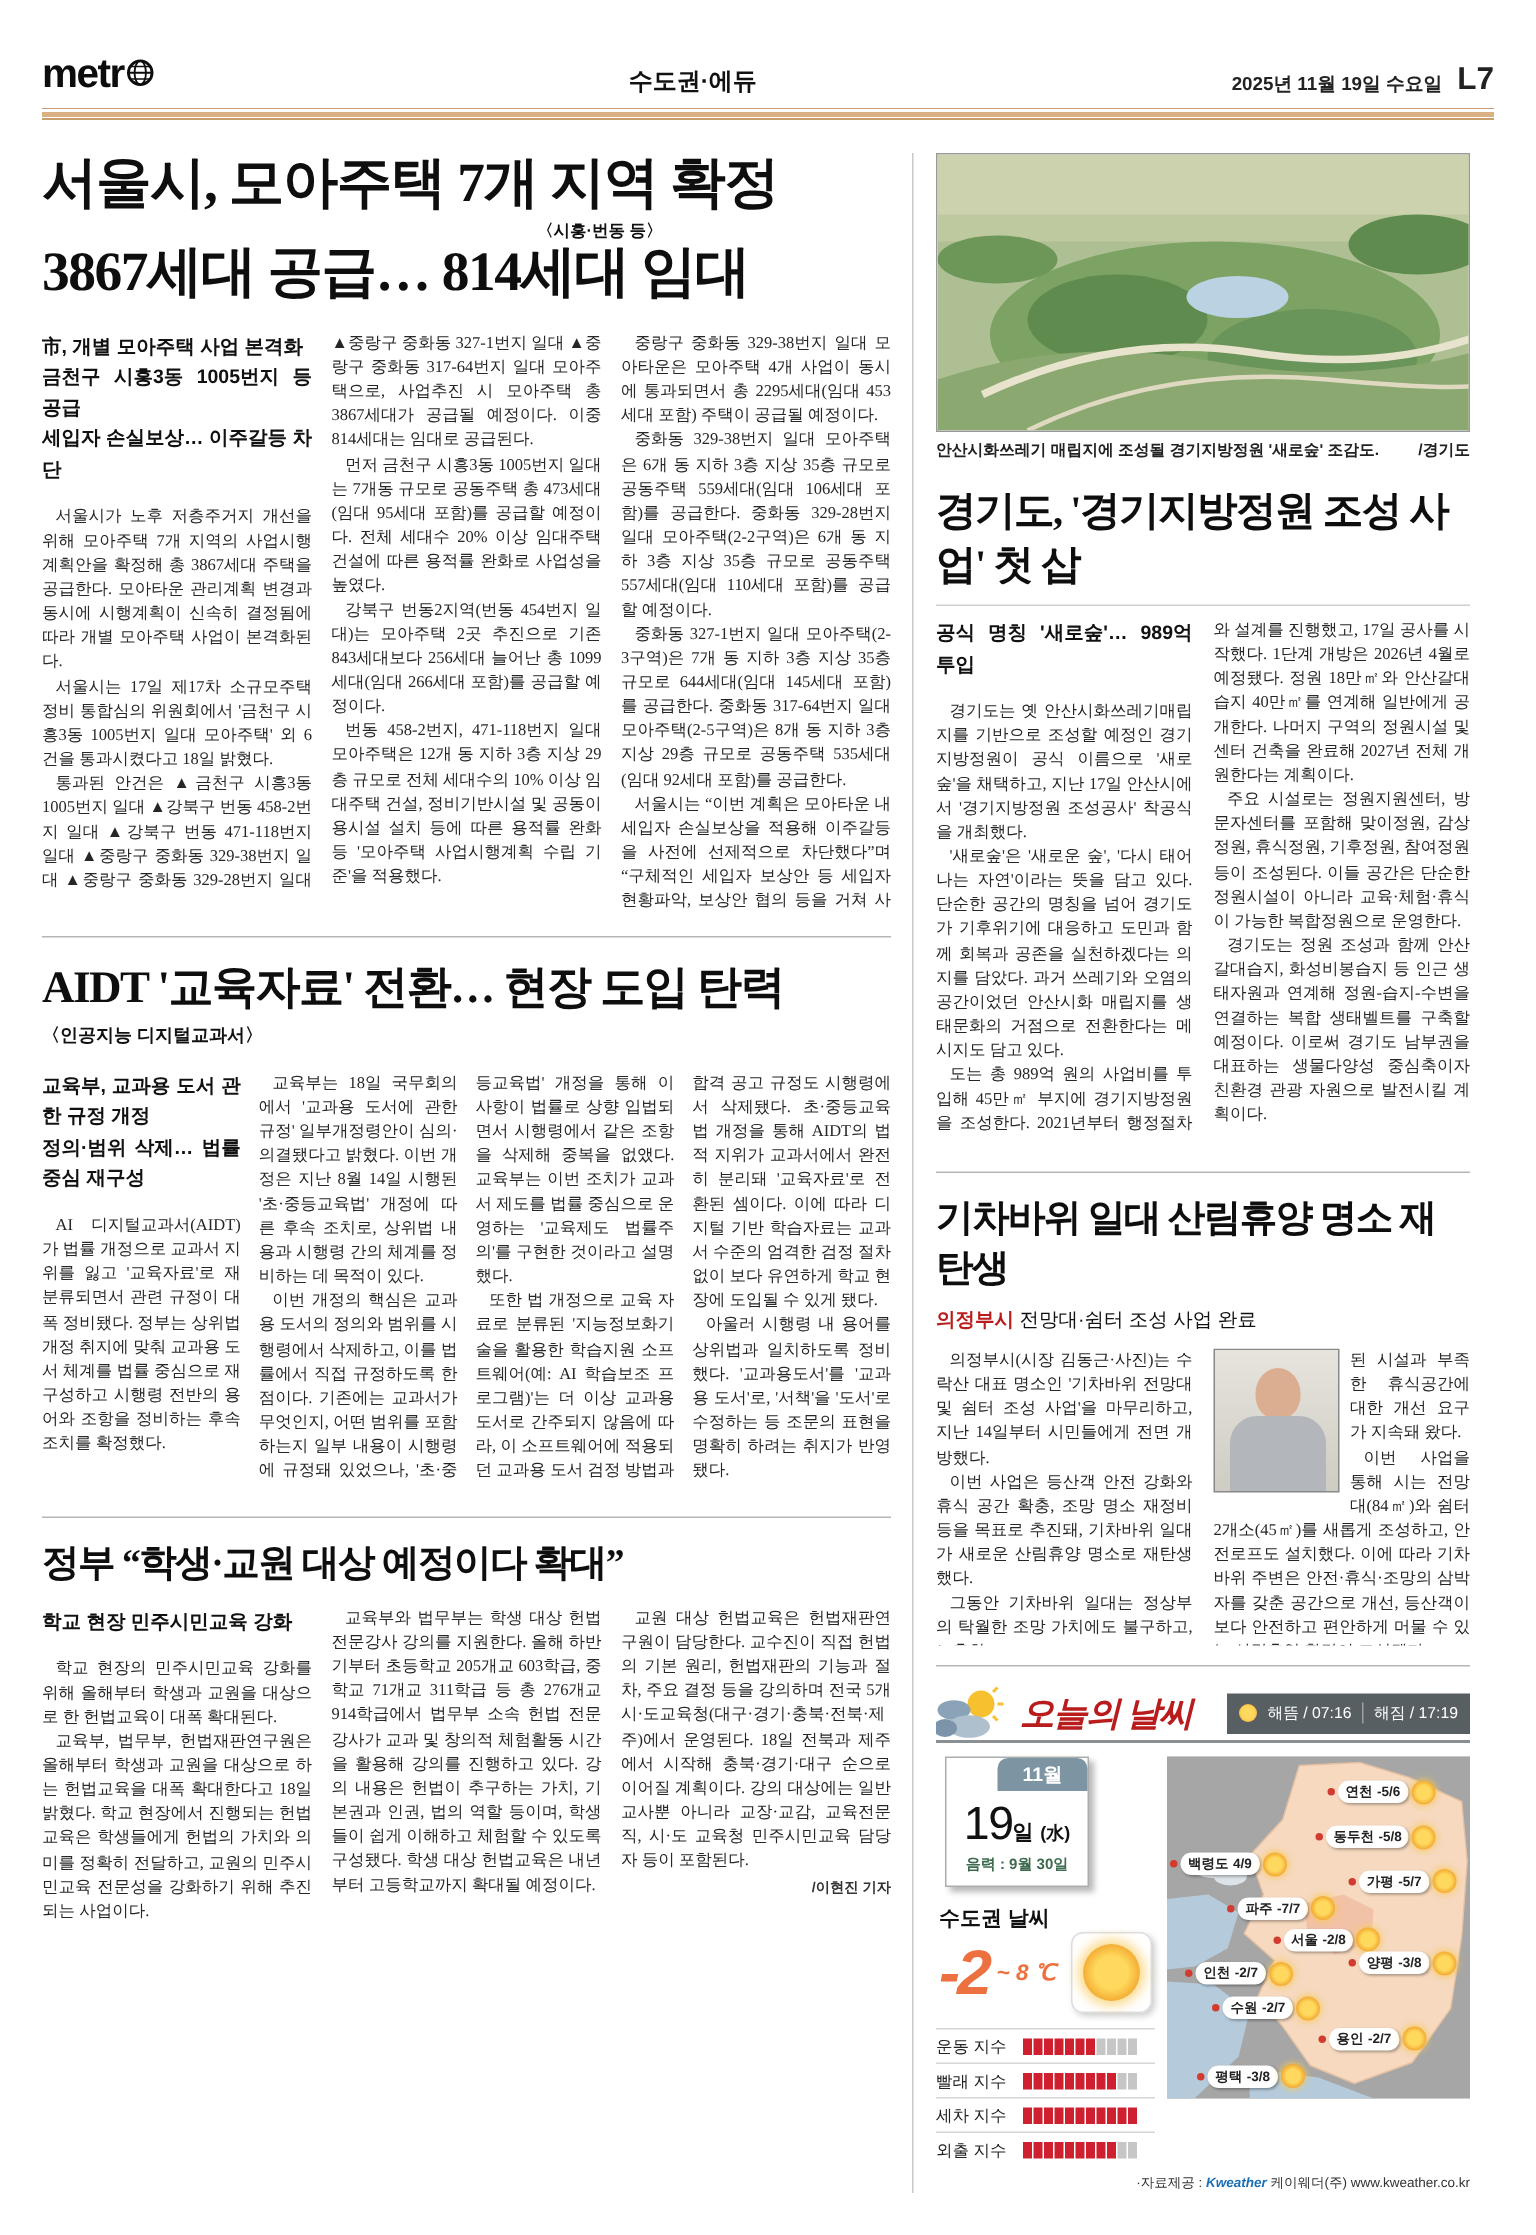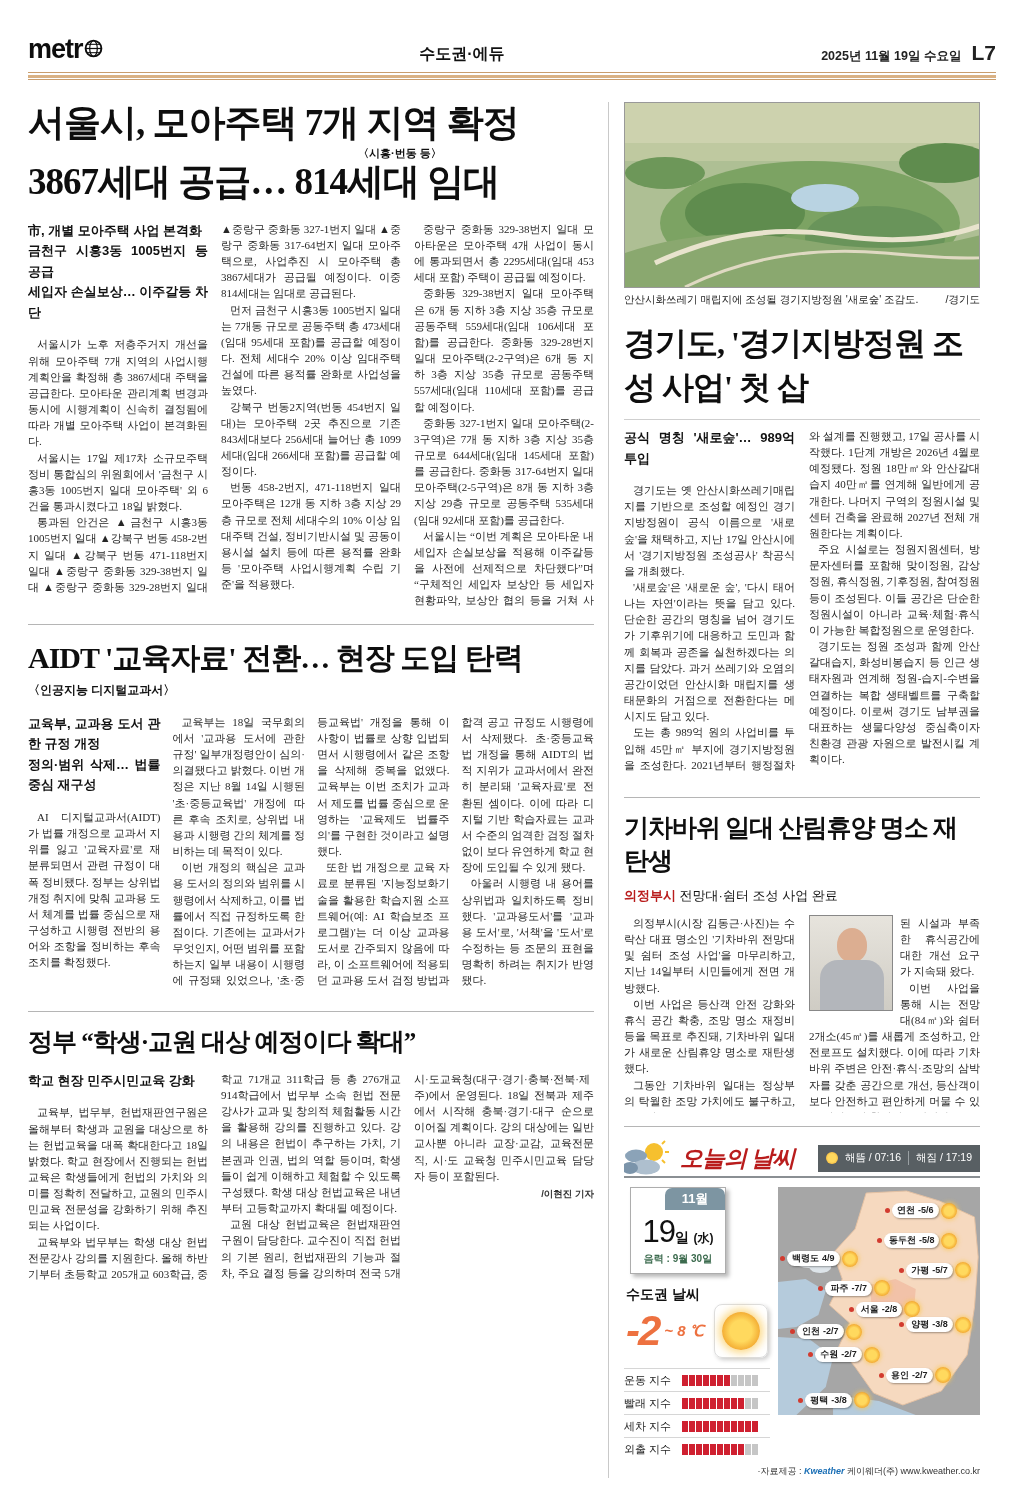--- a/index.html
+++ b/index.html
@@ -34,22 +34,22 @@
             font-family:"Liberation Sans", sans-serif; }
 
   
   .moa-h1 { font-size:37px; line-height:1.16; letter-spacing:-1px; }
   .moa-tag { font-size:11px; font-weight:bold; margin:1px 0 0 330px; color:#111; }
   .moa-h2 { font-size:37px; line-height:1.16; letter-spacing:-1px; margin-top:0px; }
   .moa-body { margin-top:17px; height:390px; column-count:3; column-gap:13px; }
 
   
   .park-photo { width:100%; height:186px; border:1px solid #999; position:relative; overflow:hidden; }
-  .caption { display:flex; justify-content:space-between; font-size:10.5px; font-weight:400; color:#222; margin-top:5px; }
-  .gg-head { font-size:32px; letter-spacing:-1px; margin-top:15px; }
+  .caption { display:flex; justify-content:space-between; font-size:10.5px; font-weight:700; color:#222; margin-top:5px; }
+  .gg-head { font-size:27px; letter-spacing:-1px; margin-top:15px; }
   .gg-rule { border:none; border-top:1px solid #cfcfcf; margin:9px 0 8px; }
   .gg-body { height:356px; column-count:2; column-gap:14px; }
 
   
   .aidt-head { font-size:30px; letter-spacing:-1px; }
   .aidt-tag { font-size:12px; font-weight:bold; color:#111; margin-top:3px; }
   .aidt-body { margin-top:15px; height:284px; column-count:4; column-gap:12px; }
 
   
   .tb-head { font-size:25px; letter-spacing:-1px; }
@@ -198,20 +198,21 @@
         </div>
       </article>
 
       <hr class="sec-rule">
 
       <article>
         <h2 class="h-serif con-head">정부 “학생·교원 대상 예정이다 확대”</h2>
         <div class="body-cols con-body">
           <div class="lede">학교 현장 민주시민교육 강화</div>
           <div>
+              <p>학교 현장의 민주시민교육 강화를 위해 올해부터 학생과 교원을 대상으로 한 헌법교육이 대폭 확대된다.</p>
               <p>교육부, 법무부, 헌법재판연구원은 올해부터 학생과 교원을 대상으로 하는 헌법교육을 대폭 확대한다고 18일 밝혔다. 학교 현장에서 진행되는 헌법교육은 학생들에게 헌법의 가치와 의미를 정확히 전달하고, 교원의 민주시민교육 전문성을 강화하기 위해 추진되는 사업이다.</p>
               <p>교육부와 법무부는 학생 대상 헌법 전문강사 강의를 지원한다. 올해 하반기부터 초등학교 205개교 603학급, 중학교 71개교 311학급 등 총 276개교 914학급에서 법무부 소속 헌법 전문강사가 교과 및 창의적 체험활동 시간을 활용해 강의를 진행하고 있다. 강의 내용은 헌법이 추구하는 가치, 기본권과 인권, 법의 역할 등이며, 학생들이 쉽게 이해하고 체험할 수 있도록 구성됐다. 학생 대상 헌법교육은 내년부터 고등학교까지 확대될 예정이다.</p>
               <p>교원 대상 헌법교육은 헌법재판연구원이 담당한다. 교수진이 직접 헌법의 기본 원리, 헌법재판의 기능과 절차, 주요 결정 등을 강의하며 전국 5개 시·도교육청(대구·경기·충북·전북·제주)에서 운영된다. 18일 전북과 제주에서 시작해 충북·경기·대구 순으로 이어질 계획이다. 강의 대상에는 일반 교사뿐 아니라 교장·교감, 교육전문직, 시·도 교육청 민주시민교육 담당자 등이 포함된다.</p>
             </div>
           <div class="byline">/이현진 기자</div>
         </div>
       </article>
     </div>
 
     <div class="col-right">

